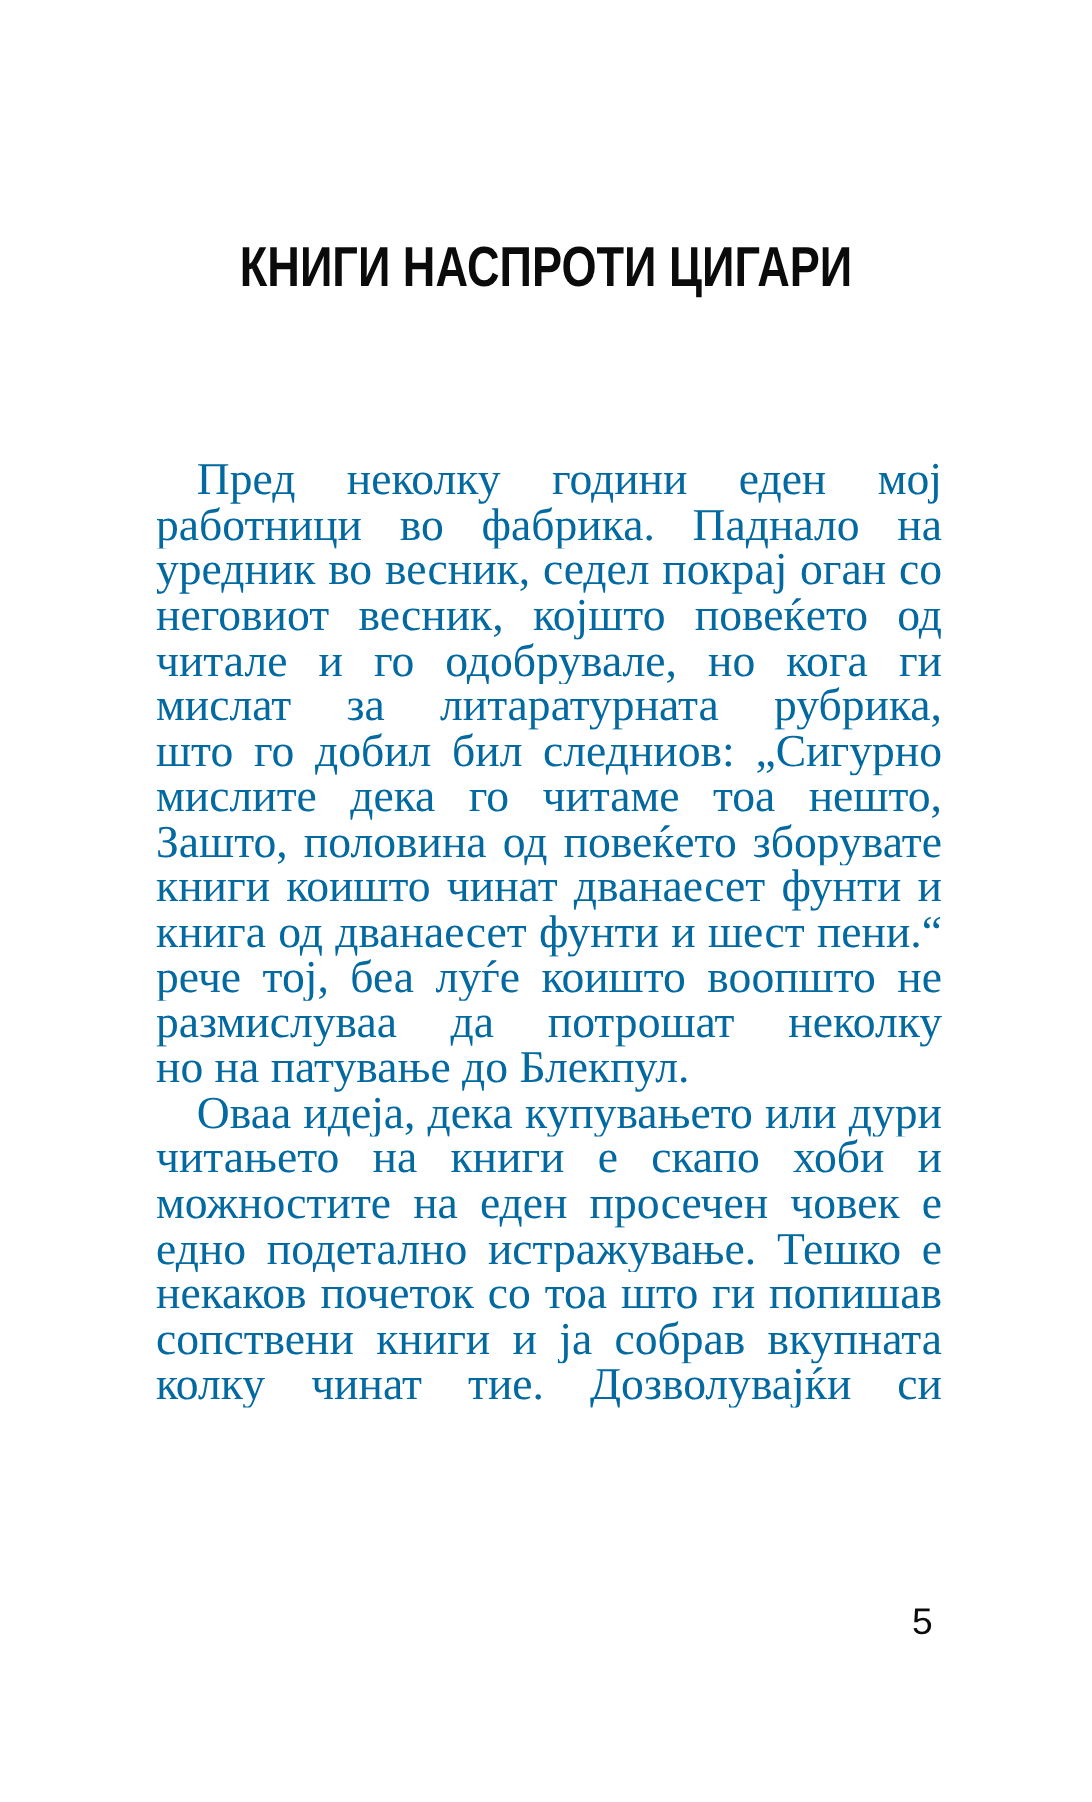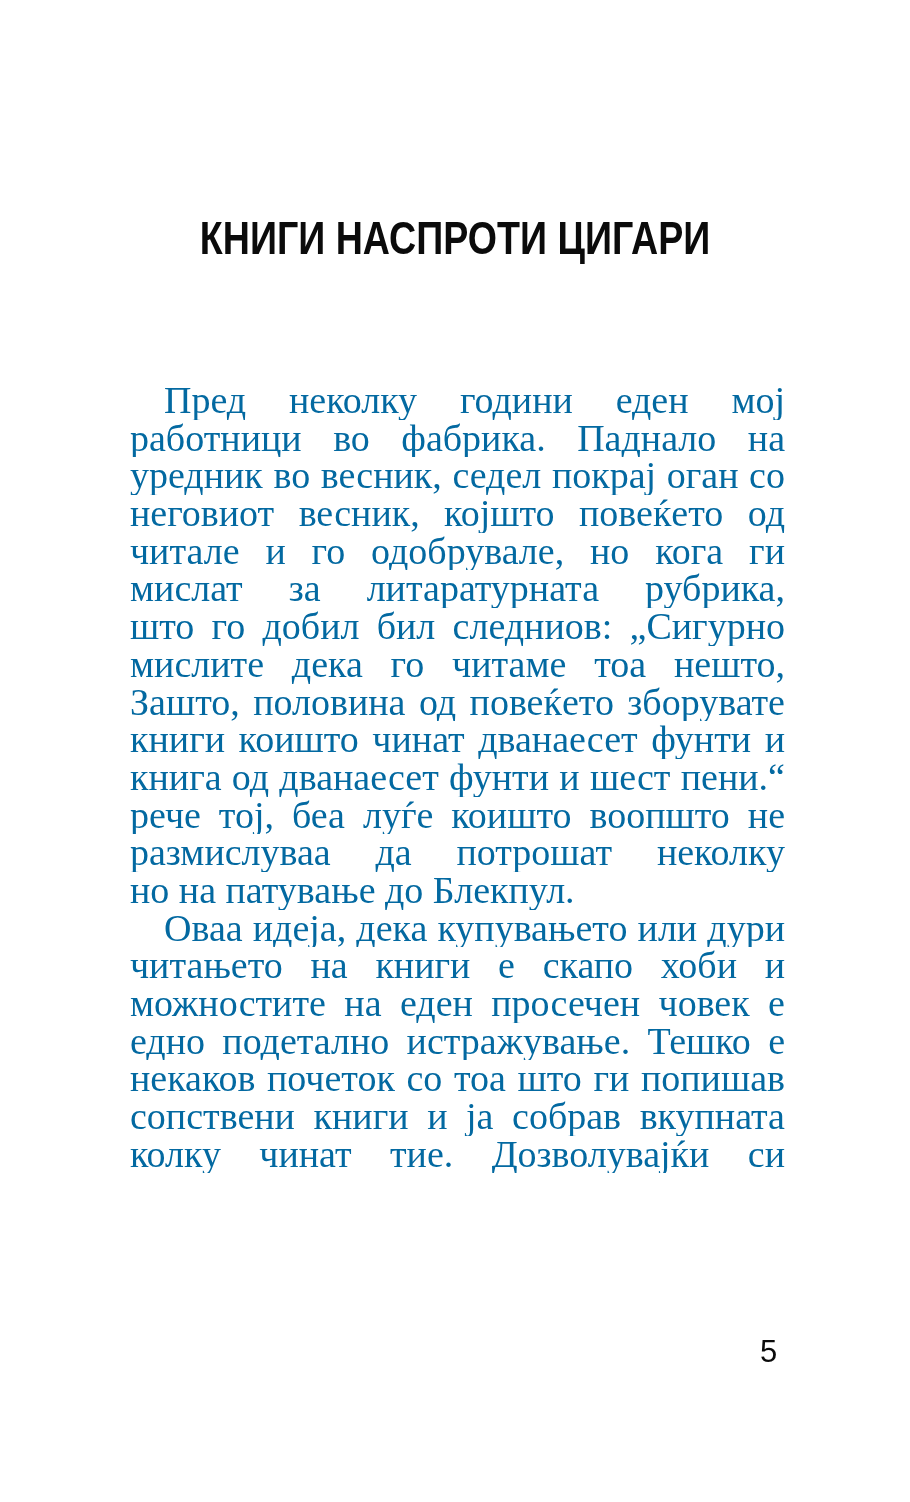--- a/index.html
+++ b/index.html
@@ -11,21 +11,21 @@
     position: relative;
     width: 910px;
     height: 1502px;
     background: #ffffff;
     overflow: hidden;
     font-family: "Liberation Serif", serif;
     color: #111111;
   }
   .title {
     position: absolute;
-    top: 212px;
+    top: 196px;
     left: 0;
     width: 910px;
     text-align: center;
     font-family: "Liberation Sans", sans-serif;
     font-weight: bold;
     font-size: 47px;
     line-height: 52px;
     color: #0b0b0b;
     white-space: nowrap;
   }

